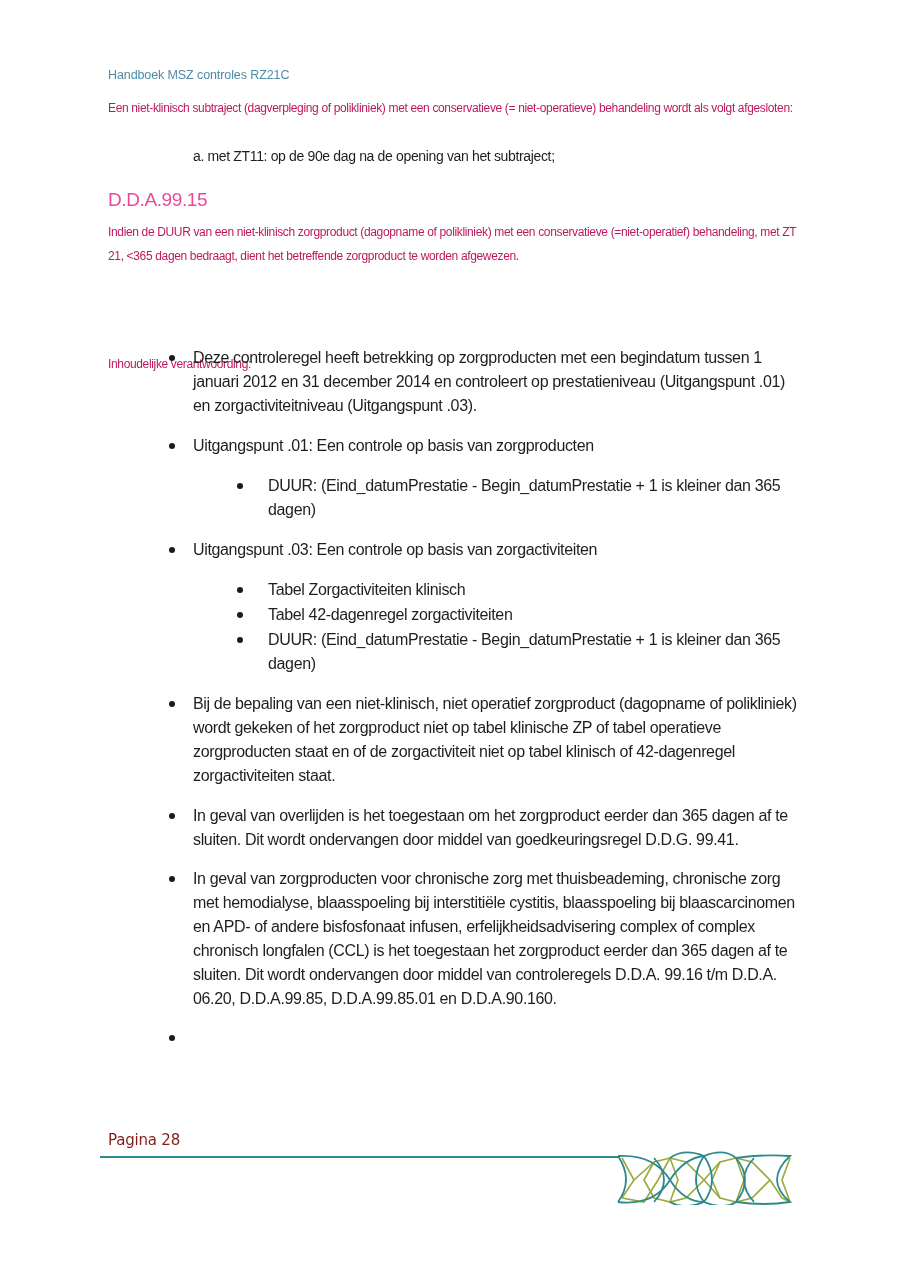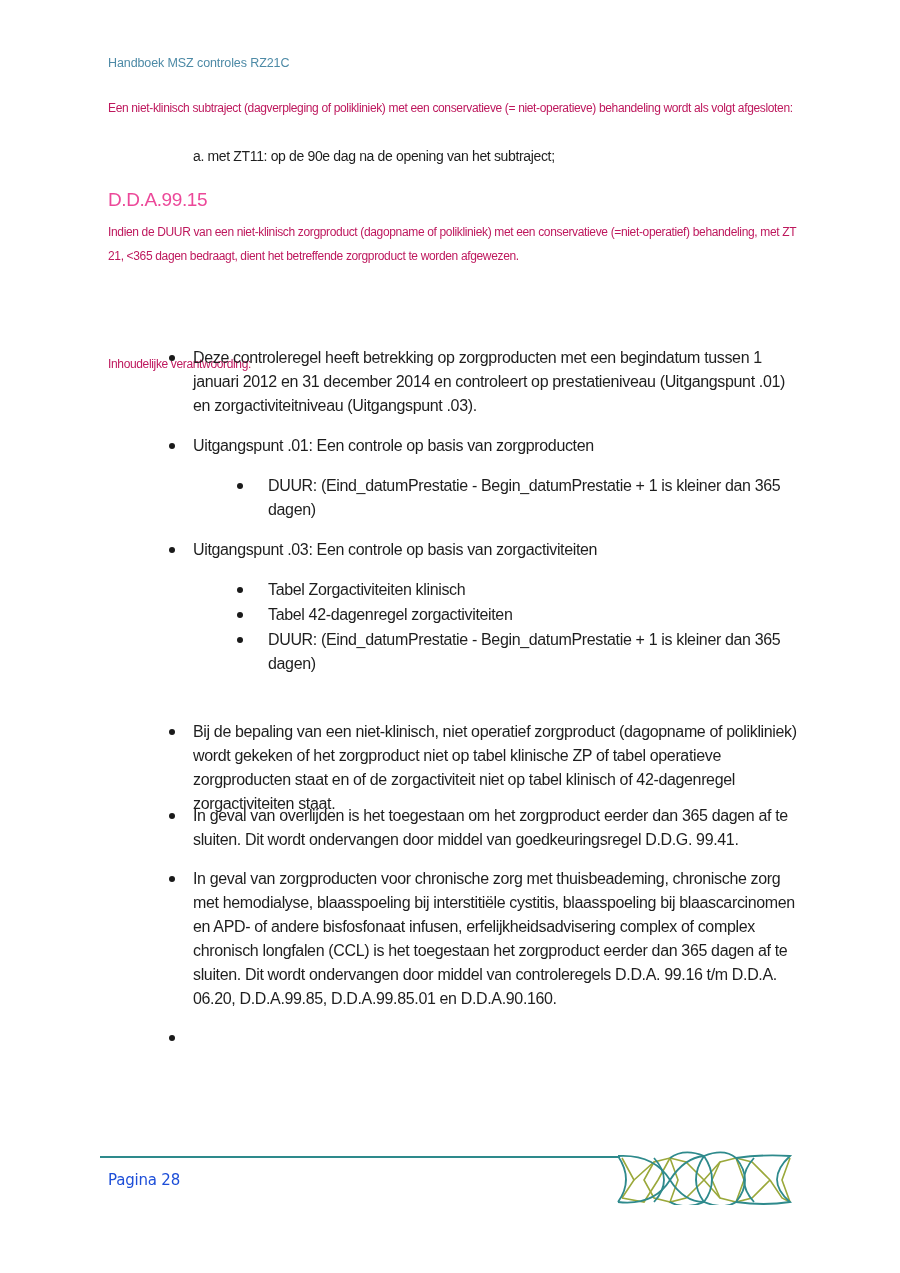--- a/index.html
+++ b/index.html
@@ -11,21 +11,21 @@
       width: 900px;
       height: 1273px;
       position: relative;
       overflow: hidden;
       font-family: "Liberation Sans", "DejaVu Sans", sans-serif;
       color: #1a1a1a;
     }
     .page-header {
       position: absolute;
       left: 108px;
-      top: 56px;
+      top: 68px;
       font-size: 12.5px;
       color: #4d8aa6;
       letter-spacing: -0.1px;
     }
     .body-text {
       position: absolute;
       left: 108px;
       width: 700px;
       font-size: 12px;
       line-height: 24px;
@@ -72,24 +72,23 @@
     .lvl1 { left: 193px; width: 610px; }
     .lvl1 .dot { left: -24px; }
     .lvl2 { left: 268px; width: 535px; }
     .lvl2 .dot { left: -31px; }
 
     .footer-page {
       position: absolute;
       left: 108px;
       top: 1131px;
       font-size: 15px;
-      color: #1d4ed8;
+      color: #7f1d1d;
       font-family: "DejaVu Sans", sans-serif;
       letter-spacing: -0.2px;
-      margin-top: 40px;
     }
     .footer-line {
       position: absolute;
       left: 100px;
       top: 1156px;
       width: 520px;
       height: 2px;
       background: #2e8a8c;
     }
     .footer-ornament {
@@ -138,21 +137,21 @@
 </div>
 <div class="bullet lvl2" style="top:603px;">
   <span class="dot"></span>
   <span>Tabel 42-dagenregel zorgactiviteiten</span>
 </div>
 <div class="bullet lvl2" style="top:628px;">
   <span class="dot"></span>
   <span>DUUR: (Eind_datumPrestatie - Begin_datumPrestatie + 1 is kleiner dan 365 dagen)</span>
 </div>
 
-<div class="bullet lvl1" style="top:692px;margin-top:28px;">
+<div class="bullet lvl1" style="top:692px;">
   <span class="dot"></span>
   <span>Bij de bepaling van een niet-klinisch, niet operatief zorgproduct (dagopname of polikliniek) wordt gekeken of het zorgproduct niet op tabel klinische ZP of tabel operatieve zorgproducten staat en of de zorgactiviteit niet op tabel klinisch of  42-dagenregel zorgactiviteiten staat.</span>
 </div>
 
 <div class="bullet lvl1" style="top:804px;">
   <span class="dot"></span>
   <span>In geval van overlijden is het toegestaan om het zorgproduct eerder dan 365 dagen af te sluiten. Dit wordt ondervangen door middel van goedkeuringsregel D.D.G. 99.41.</span>
 </div>
 
 <div class="bullet lvl1" style="top:867px;">

